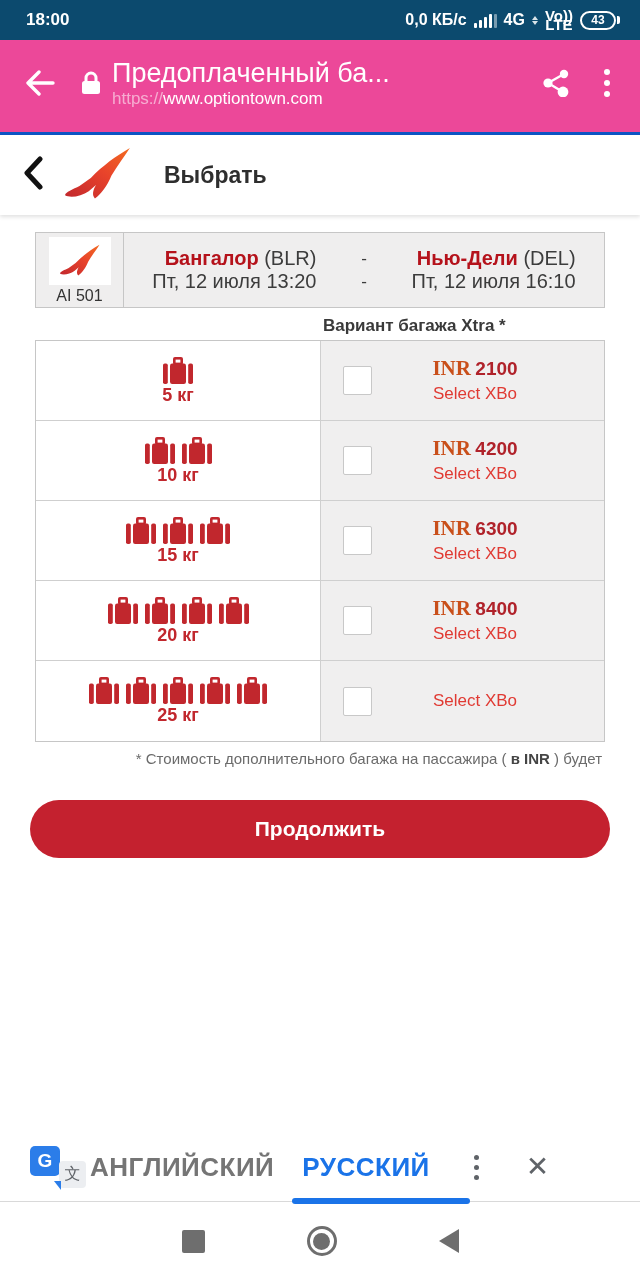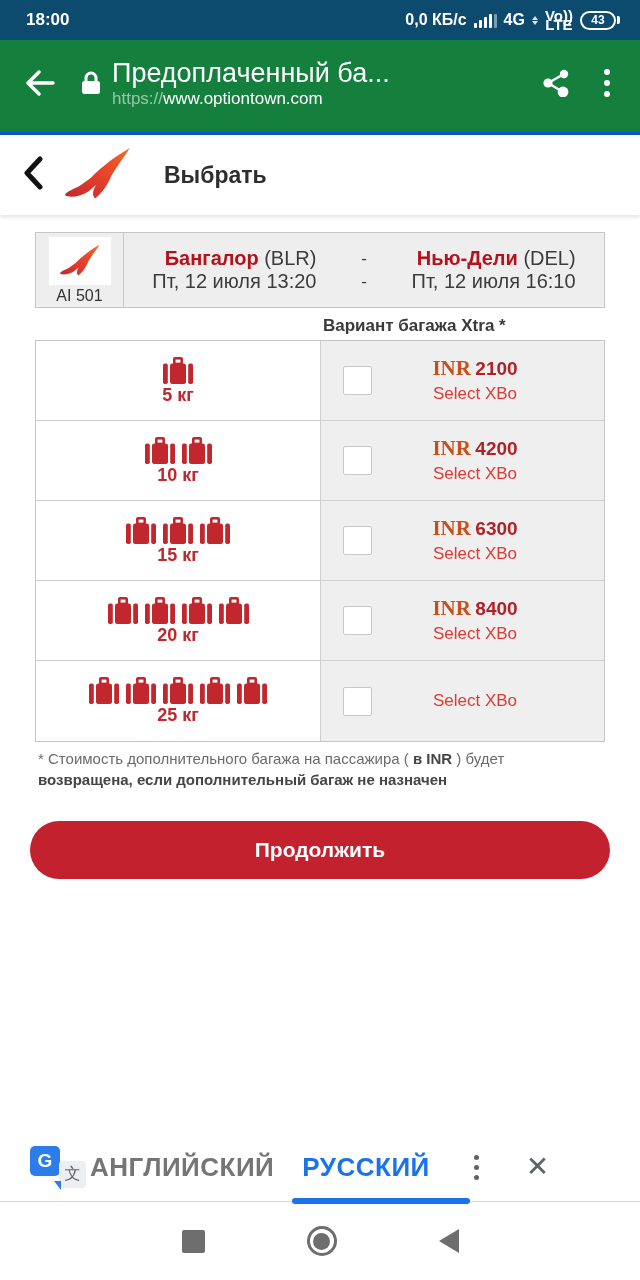--- a/index.html
+++ b/index.html
@@ -31,21 +31,21 @@
   .sb-batt { display:flex; align-items:center;text-align:center; }
   .sb-batt-body {
     min-width:36px; height:19px; border:2px solid #fff; border-radius:10px;
     display:flex; align-items:center; justify-content:center;
     font-size:12px; font-weight:bold; padding:0 6px;
   }
   .sb-batt-nub { width:3px; height:8px; background:#fff; border-radius:0 2px 2px 0; margin-left:1px; }
 
   
   .browser-header {
-    height:95px; background:#15803d; color:#fff; flex:0 0 auto;
+    height:95px; background:#ec4899; color:#fff; flex:0 0 auto;
     display:flex; align-items:center; padding:0 18px 6px 18px;
     border-bottom:3px solid #0d55c4;
   }
   .bh-back { width:44px; height:44px; display:flex; align-items:center; justify-content:center; }
   .bh-lock { width:30px; display:flex; align-items:center; justify-content:center; margin:0 6px 0 14px; }
   .bh-text { flex:1; min-width:0; }
   .bh-title { font-size:27px; font-weight:400; white-space:nowrap; overflow:hidden; }
   .bh-url { font-size:17px; white-space:nowrap; }
   .bh-url .scheme { color:rgba(255,255,255,.55); }
   .bh-share { width:44px; height:44px; display:flex; align-items:center; justify-content:center; margin-right:14px; }
@@ -104,21 +104,21 @@
   .checkbox {
     width:29px; height:29px; background:#fff; border:1px solid #c8c8c8; border-radius:2px;
     flex:0 0 auto;
   }
   .price-block { flex:1; text-align:center; padding-right:26px; line-height:24px; }
   .price-cur { font-family:"Liberation Serif", serif; font-size:21px; font-weight:bold; color:#c94f1a; }
   .price-amt { font-size:19px; font-weight:bold; color:#b0222a; }
   .select-link { font-size:17px; color:#e03a33; }
 
   .footnote {
-    margin:6px 38px 0; text-align:left; font-size:15px; line-height:21px; color:#6b6b6b;
+    margin:6px 38px 0; text-align:right; font-size:15px; line-height:21px; color:#6b6b6b;
   }
   .footnote b { color:#454545; }
   .footnote .line2 { font-weight:bold; color:#454545; }
 
   .continue-btn {
     margin:31px 30px 0; height:58px; border:none; border-radius:29px;
     background:#c4212f; color:#fff; font-size:21px; font-weight:bold;
     width:580px; display:flex; align-items:center; justify-content:center;
     font-family:"Liberation Sans", sans-serif; cursor:pointer;
   }
@@ -469,21 +469,20 @@
       <div class="price-block">
         <div class="select-link">Select XBo</div>
       </div>
     </div>
   </div>
 </div>
   </div>
 
   <div class="footnote">
     <span>* Стоимость дополнительного багажа на пассажира ( </span><b>в INR</b><span> ) будет</span><br>
-    <span class="line2">возвращена, если дополнительный багаж не назначен</span>
   </div>
 
   <button class="continue-btn">Продолжить</button>
 
 </div>
 
 <div class="translate-bar">
   <div class="gt-icon">
     <div class="gt-blue">G</div>
     <div class="gt-gray">文</div>

